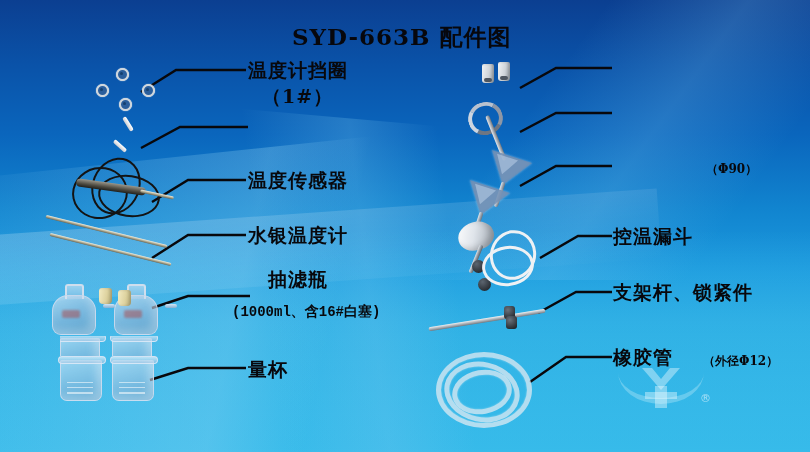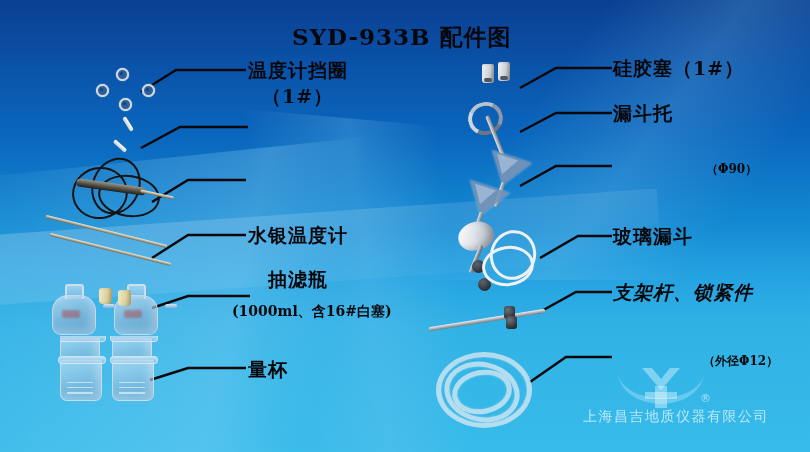--- a/index.html
+++ b/index.html
@@ -166,21 +166,21 @@
 <body>
 
 <div id="page">
 
   <div class="ray ray4"></div>
   <div class="ray ray1"></div>
   <div class="ray ray2"></div>
   <div class="ray ray3"></div>
   <div class="sheen"></div>
 
-  <div id="title">SYD-933B  配件图</div>
+  <div id="title">SYD-663B  配件图</div>
 
   <svg id="leads">
     <g stroke="#08080c" stroke-width="2.4" fill="none" stroke-linejoin="miter">
 
       <path d="M141,92 L176,70 L246,70"></path>
       <path d="M141,148 L180,127 L248,127"></path>
       <path d="M152,202 L188,180 L246,180"></path>
       <path d="M152,258 L188,235 L246,235"></path>
       <path d="M152,308 L188,296 L250,296"></path>
       <path d="M150,380 L188,368 L246,368"></path>
@@ -307,34 +307,33 @@
   </div>
 
   <div class="part" style="left:436px;top:348px;width:100px;height:80px;">
     <div class="coil" style="left:0px;top:4px;width:86px;height:66px;"></div>
     <div class="coil" style="left:8px;top:14px;width:66px;height:50px;transform:rotate(12deg);"></div>
     <div class="coil" style="left:16px;top:22px;width:50px;height:34px;transform:rotate(-10deg);"></div>
   </div>
 
   <div class="label lbl-main" style="left:248px;top:58px;">温度计挡圈</div>
   <div class="label lbl-main" style="left:262px;top:84px;">（1#）</div>
+  <div class="label lbl-main" style="left:248px;top:168px;">温度传感器</div>
   <div class="label lbl-main" style="left:268px;top:267px;">抽滤瓶</div>
   <div class="label lbl-main" style="left:248px;top:223px;">水银温度计</div>
-  <div class="label lbl-sub" style="left:232px;top:303px;">(1000ml、含16#白塞)</div>
+  <div class="label lbl-sub" style="left:232px;top:303px;font-family:Liberation Mono, monospace;">(1000ml、含16#白塞)</div>
   <div class="label lbl-main" style="left:248px;top:357px;">量杯</div>
 
-  <div class="label lbl-main" style="left:613px;top:56px;">硅胶塞（1#）</div>
-  <div class="label lbl-main" style="left:613px;top:101px;">漏斗托</div>
   <div class="label lbl-inline-sm" style="left:706px;top:161px;">（Φ90）</div>
-  <div class="label lbl-main" style="left:613px;top:224px;">玻璃漏斗</div>
-  <div class="label lbl-main" style="left:613px;top:280px;font-style:italic;">支架杆、锁紧件</div>
+  <div class="label lbl-main" style="left:613px;top:224px;">控温漏斗</div>
+  <div class="label lbl-main" style="left:613px;top:280px;">支架杆、锁紧件</div>
+  <div class="label lbl-main" style="left:613px;top:345px;">橡胶管</div>
   <div class="label lbl-inline-sm" style="left:703px;top:353px;">（外径Φ12）</div>
 
   <svg id="wm-logo" viewBox="0 0 98 70">
     <path d="M6,20 A43,32 0 1 0 92,20 A43,26 0 0 1 6,20 Z" fill="rgba(235,250,255,0.28)"></path>
     <path d="M30,16 L49,38 L68,16 L58,16 L49,27 L40,16 Z" fill="rgba(235,250,255,0.42)"></path>
     <rect x="43" y="34" width="12" height="22" fill="rgba(235,250,255,0.42)"></rect>
     <rect x="33" y="40" width="32" height="7" fill="rgba(235,250,255,0.42)"></rect>
   </svg>
   <div id="wm-reg">®</div>
-  <div id="wm-text">上海昌吉地质仪器有限公司</div>
 
 </div>
 
 </body></html>

